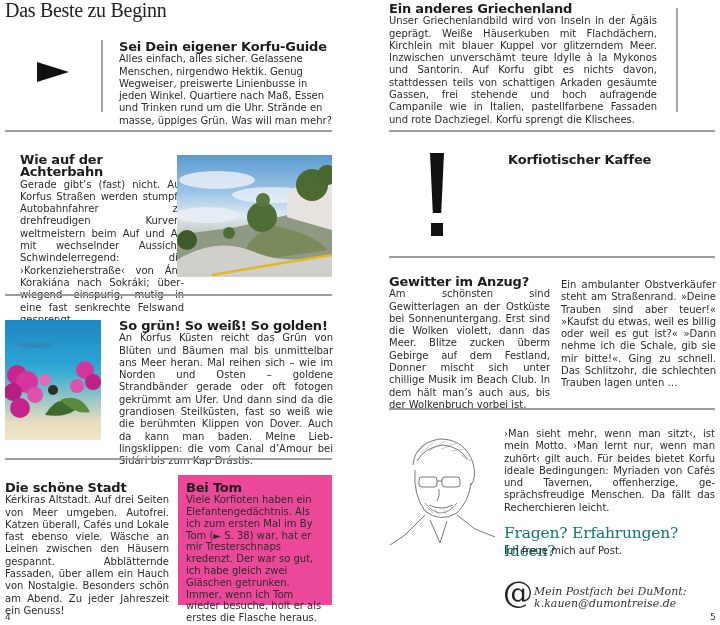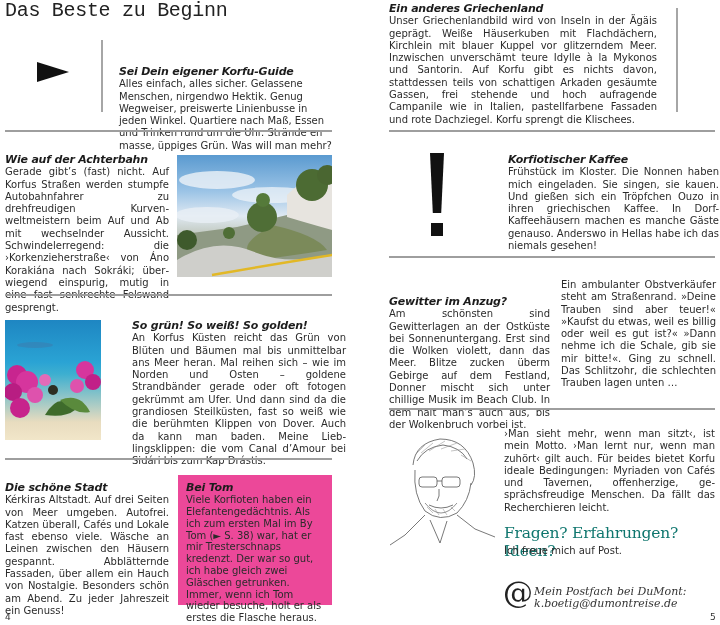--- a/index.html
+++ b/index.html
@@ -1,46 +1,46 @@
 <!DOCTYPE html>
 <html><head>
 <meta charset="utf-8">
 <style>
   html, body { margin: 0; padding: 0; background: #ffffff; }
   body { width: 720px; height: 625px; position: relative; overflow: hidden;
          font-family: "DejaVu Sans", "Liberation Sans", sans-serif; color: #2b2b2b; }
   .abs { position: absolute; }
   .txt { font-size: 10px; line-height: 12.3px; text-align: justify; hyphens: manual; }
   .txt.left { text-align: left; }
-  .hd { font-weight: bold; font-size: 11px; line-height: 12.3px; color: #1c1c1c; display: block; letter-spacing: -0.2px; font-style: italic; }
-  .title { font-family: Liberation Mono, monospace; font-size: 20px; color: #222; letter-spacing: -0.3px; }
+  .hd { font-weight: bold; font-size: 13px; line-height: 12.3px; color: #1c1c1c; display: block; letter-spacing: -0.2px; }
+  .title { font-family: Liberation Serif, serif; font-size: 20px; color: #222; letter-spacing: -0.3px; }
   .hr { position: absolute; height: 2px; background: #9e9e9e; }
   .vr { position: absolute; width: 2px; background: #a6a6a6; }
   .pagenum { font-size: 9px; color: #333; }
   .tip { background: #ec4899; }
   .teal { color: #0f766e; font-family: "DejaVu Serif", "Liberation Serif", serif; font-size: 15.5px; letter-spacing: -0.2px; }
   .mailtxt { font-family: "DejaVu Serif", "Liberation Serif", serif; font-style: italic; font-size: 11px; line-height: 12px; color: #333; }
   .at { font-family: "DejaVu Serif", "Liberation Serif", serif; font-size: 30px; color: #222; line-height: 30px; }
 </style>
 </head>
 <body>
 
 <div class="abs title" style="left:5px; top:-1px;">Das Beste zu Beginn</div>
 
 <div class="abs" style="left:37px; top:62px; width:0; height:0; border-top:10px solid transparent; border-bottom:10px solid transparent; border-left:32px solid #111;"></div>
 <div class="vr" style="left:101px; top:40px; height:72px;"></div>
 
-<div class="abs" style="left:119px; top:41px; width:214px;margin-top:25px;">
+<div class="abs" style="left:119px; top:41px; width:214px;">
   <span class="hd">Sei Dein eigener Korfu-Guide</span>
   <div class="txt left">Alles einfach, alles sicher. Gelassene Menschen, nirgendwo Hektik. Genug Wegweiser, preiswerte Linienbusse in jeden Winkel. Quartiere nach Maß, Essen und Trinken rund um die Uhr. Strände en masse, üppiges Grün. Was will man mehr?</div>
 </div>
 
 <div class="hr" style="left:5px; top:130px; width:327px;"></div>
 
-<div class="abs" style="left:5px; top:154px; width:164px;">
+<div class="abs" style="left:20px; top:154px; width:164px;">
   <span class="hd">Wie auf der Achterbahn</span>
   <div class="txt">Gerade gibt’s (fast) nicht. Auf Korfus Straßen werden stumpfe Autobahn­fahrer zu drehfreudigen Kurven­weltmeistern beim Auf und Ab mit wechselnder Aussicht. Schwindeler­regend: die ›Korkenzieherstraße‹ von Áno Korakiána nach Sokráki; über­wiegend einspurig, mutig in eine fast senkrechte Felswand gesprengt.</div>
 </div>
 <div class="abs" style="left:177px; top:155px; width:155px; height:122px; overflow:hidden; background:linear-gradient(180deg,#5a9ad0 0%,#9cc4e6 30%,#dfe9f2 50%,#c7cfc9 62%,#a9b3a4 78%,#d2d2cc 100%);">
   <svg width="155" height="122" viewBox="0 0 155 122">
     <ellipse cx="40" cy="25" rx="38" ry="9" fill="#eef3f8" opacity="0.8"></ellipse>
     <ellipse cx="95" cy="40" rx="40" ry="8" fill="#f4f7fa" opacity="0.7"></ellipse>
     <ellipse cx="30" cy="60" rx="32" ry="8" fill="#e9eff5" opacity="0.8"></ellipse>
     <path d="M0,80 L60,72 L110,60 L155,45 L155,122 L0,122 Z" fill="#8f9a84"></path>
     <path d="M110,40 Q130,20 155,15 L155,75 Q130,68 110,62 Z" fill="#e7e4df"></path>
@@ -68,21 +68,21 @@
     <circle cx="15" cy="88" r="10" fill="#c7238c"></circle>
     <circle cx="40" cy="60" r="6" fill="#e26bb8"></circle>
     <circle cx="80" cy="50" r="9" fill="#d6359d"></circle>
     <circle cx="88" cy="62" r="8" fill="#c12088"></circle>
     <circle cx="72" cy="66" r="7" fill="#de52ad"></circle>
     <path d="M40,95 Q55,70 70,90 Q60,98 40,95 Z" fill="#3e6b2c"></path>
     <path d="M55,80 Q75,72 85,92 Q70,95 55,80 Z" fill="#5a8a3c"></path>
     <circle cx="48" cy="70" r="5" fill="#2e2e22"></circle>
   </svg>
 </div>
-<div class="abs" style="left:132px; top:320px; width:214px;">
+<div class="abs" style="left:119px; top:320px; width:214px;">
   <span class="hd">So grün! So weiß! So golden!</span>
   <div class="txt">An Korfus Küsten reicht das Grün von Blüten und Bäumen mal bis unmittelbar ans Meer heran. Mal reihen sich – wie im Norden und Osten – goldene Strandbänder gerade oder oft fotogen gekrümmt am Ufer. Und dann sind da die grandiosen Steil­küsten, fast so weiß wie die berühmten Klippen von Dover. Auch da kann man baden. Meine Lieb­lingsklippen: die vom Canal d’Amour bei Sidári bis zum Kap Drástis.</div>
 </div>
 
 <div class="hr" style="left:5px; top:458px; width:327px;"></div>
 
 <div class="abs" style="left:5px; top:482px; width:164px;">
   <span class="hd">Die schöne Stadt</span>
   <div class="txt">Kérkiras Altstadt. Auf drei Seiten von Meer umgeben. Autofrei. Kat­zen überall, Cafés und Lokale fast ebenso viele. Wäsche an Leinen zwischen den Häusern gespannt. Abblätternde Fassaden, über allem ein Hauch von Nostalgie. Besonders schön am Abend. Zu jeder Jahreszeit ein Genuss!</div>
 </div>
@@ -104,26 +104,25 @@
 
 <div class="hr" style="left:389px; top:130px; width:326px;"></div>
 
 <div class="abs" style="left:430px; top:153px; width:14px; height:84px;">
   <div style="position:absolute; left:0; top:0; width:14px; height:60px; background:#111; clip-path:polygon(0 0,100% 0,80% 100%,20% 100%);"></div>
   <div style="position:absolute; left:1px; top:70px; width:12px; height:13px; background:#111;"></div>
 </div>
 
 <div class="abs" style="left:508px; top:154px; width:211px;">
   <span class="hd">Korfiotischer Kaffee</span>
-  <div class="txt">Frühstück im Kloster. Die Nonnen haben mich ein­geladen. Sie singen, sie kauen. Und gießen sich ein Tröpfchen Ouzo in ihren griechischen Kaffee. In Dorf-Kaffeehäusern machen es manche Gäste genauso. Anderswo in Hellas habe ich das nie­mals gesehen!</div>
 </div>
 
 <div class="hr" style="left:389px; top:256px; width:326px;"></div>
 
-<div class="abs" style="left:389px; top:296px; width:161px;">
+<div class="abs" style="left:389px; top:276px; width:161px;">
   <span class="hd">Gewitter im Anzug?</span>
   <div class="txt">Am schönsten sind Gewitterlagen an der Ostküste bei Sonnenunter­gang. Erst sind die Wolken violett, dann das Meer. Blitze zucken überm Gebirge auf dem Festland, Donner mischt sich unter chillige Musik im Beach Club. In dem hält man’s auch aus, bis der Wolkenbruch vorbei ist.</div>
 </div>
 
 <div class="abs" style="left:561px; top:279px; width:155px;">
   <div class="txt">Ein ambulanter Obstverkäufer steht am Straßenrand. »Deine Trauben sind aber teuer!« »Kaufst du etwas, weil es billig oder weil es gut ist?« »Dann nehme ich die Schale, gib sie mir bitte!«. Ging zu schnell. Das Schlitzohr, die schlechten Trauben lagen unten …</div>
 </div>
 
 <div class="hr" style="left:389px; top:408px; width:326px;"></div>
 
@@ -153,16 +152,16 @@
 <div class="abs" style="left:504px; top:428px; width:211px;">
   <div class="txt">›Man sieht mehr, wenn man sitzt‹, ist mein Motto. ›Man lernt nur, wenn man zuhört‹ gilt auch. Für beides bietet Korfu ideale Bedingungen: Myria­den von Cafés und Tavernen, offenherzige, ge­sprächsfreudige Menschen. Da fällt das Recher­chieren leicht.</div>
 </div>
 
 <div class="abs teal" style="left:504px; top:524px;">Fragen? Erfahrungen? Ideen?</div>
 <div class="abs txt left" style="left:504px; top:545px;">Ich freue mich auf Post.</div>
 
 <div class="abs at" style="left:503px; top:578px;">@</div>
 <div class="abs mailtxt" style="left:534px; top:586px;">
   <div>Mein Postfach bei DuMont:</div>
-  <div>k.boetig@dumontreise.de</div>
+  <div>k.kauen@dumontreise.de</div>
 </div>
 
 <div class="abs pagenum" style="left:710px; top:612px;">5</div>
 
 </body></html>

